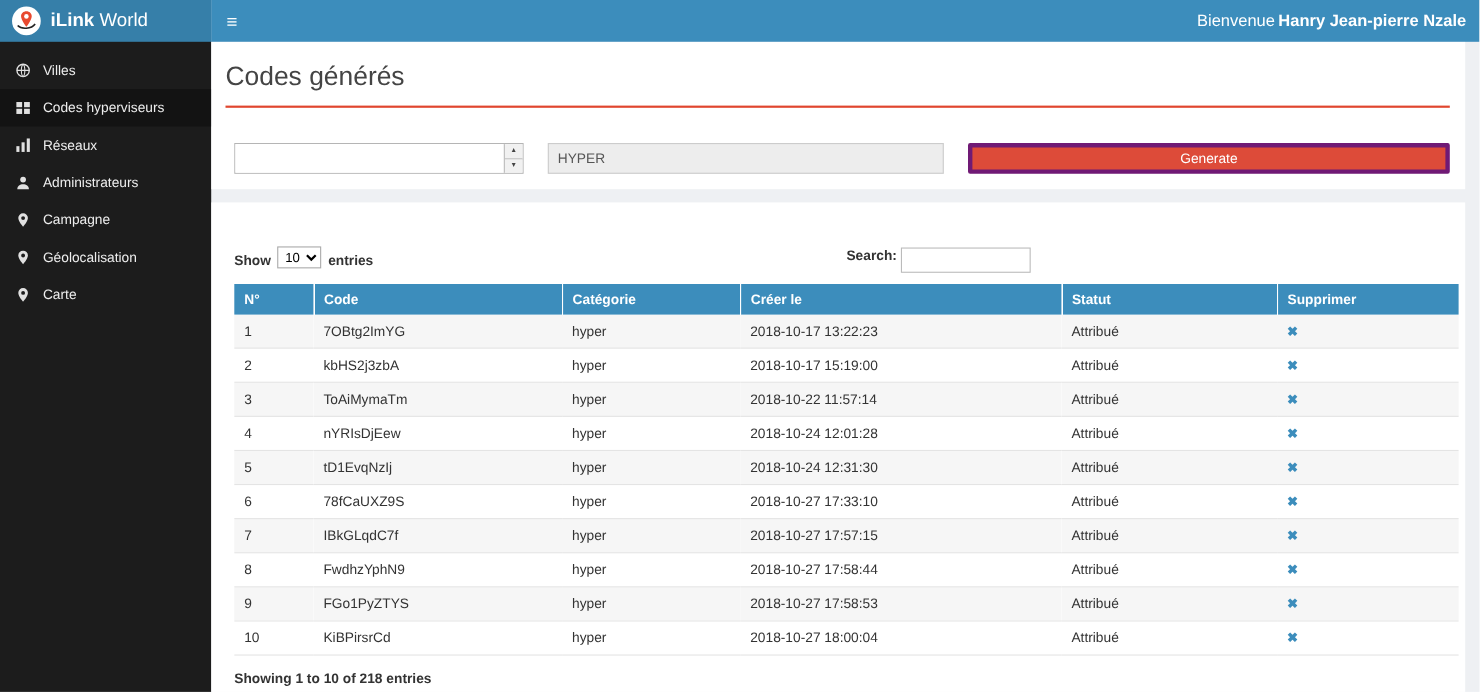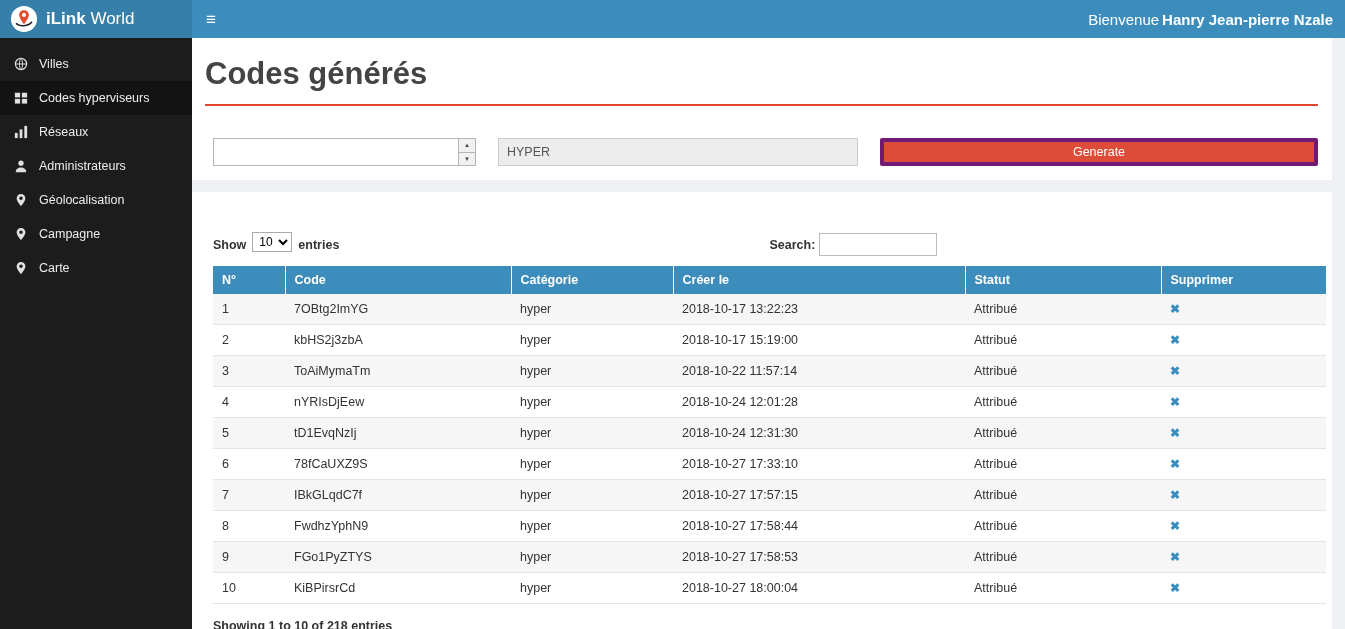--- a/index.html
+++ b/index.html
@@ -31,39 +31,39 @@
   .topbar{height:38px;background:var(--topbar);display:flex;align-items:center;justify-content:space-between;
           padding:0 12px 0 14px;color:#fff;flex-shrink:0}
   .menu-toggle{font-size:17px;cursor:pointer;line-height:1}
   .welcome{font-size:15px}
   .welcome .prefix{margin-right:3px}
   .welcome b{font-weight:700}
 
   .content{flex:1;display:flex;flex-direction:column;padding:0 13px 0 0;overflow:hidden}
   .box{background:#fff}
   .box1{padding:14px 14px 14px 13px;flex-shrink:0}
-  .page-title{margin:4px 0 12px;font-size:31px;font-weight:700;color:#444}
+  .page-title{margin:4px 0 12px;font-size:24px;font-weight:400;color:#444}
   .red-hr{border:none;border-top:2px solid #e0462f;margin:0}
   .form-row{display:flex;gap:22px;margin-top:32px;padding-left:8px}
   .num-wrap{width:263px;height:28px;border:1px solid #b5b5b5;background:#fff;display:flex}
   .num-input{flex:1;min-width:0;border:none;outline:none;padding:0 6px;font-size:13px;font-family:inherit}
   .spinner{width:17px;border-left:1px solid #b5b5b5;display:flex;flex-direction:column}
   .sp-up,.sp-down{flex:1;font-size:7px;line-height:6px;display:flex;align-items:center;justify-content:center;
                   color:#444;background:#f1f1f1;cursor:pointer}
   .sp-up{border-bottom:1px solid #b5b5b5}
   .cat-input{width:360px;height:28px;border:1px solid #ccc;background:#ededed;color:#555;
              padding:0 8px;font-size:12.5px;font-family:inherit}
   .generate-btn{flex:1;height:28px;background:var(--accent-red);border:4px solid #701a75;border-radius:2px;
                 color:#fff;font-size:12.5px;cursor:pointer;font-family:inherit}
 
   .box2{margin-top:12px;flex:1;padding:40px 6px 0 21px;overflow:hidden}
   .controls{position:relative;height:28px;font-size:12.5px;font-weight:700;color:#333}
   .show-group{display:flex;align-items:flex-end;gap:6px}
   .page-size{font-size:12px;padding:1px 2px;border:1px solid #aaa;font-family:inherit;background:#fff}
-  .search-group{position:absolute;left:50%;top:1px;display:flex;align-items:center;gap:4px}
+  .search-group{position:absolute;left:50%;top:1px;display:flex;gap:4px}
   .search-input{width:118px;height:23px;border:1px solid #bbb;font-size:12.5px;padding:0 5px;font-family:inherit}
 
   table.codes{width:100%;border-collapse:collapse;margin-top:6px;font-size:12.5px;color:#333;table-layout:fixed}
   table.codes th{background:var(--table-header-bg);color:#fff;text-align:left;font-weight:700;
                  padding:7px 9px;border-right:1px solid rgba(255,255,255,.35);cursor:pointer;
                  overflow:hidden;white-space:nowrap}
   table.codes th:last-child{border-right:none}
   table.codes td{padding:8px 9px;border-bottom:1px solid #e4e4e4;overflow:hidden;white-space:nowrap}
   table.codes tbody tr:nth-child(odd){background:#f6f6f6}
   table.codes tbody tr:nth-child(even){background:#fff}
@@ -128,29 +128,29 @@
             </svg>
           </span>
           <span class="lbl">Administrateurs</span>
         </div>
         <div class="side-item">
           <span class="icon">
             <svg viewBox="0 0 16 16" width="14" height="14">
               <path d="M8 1a5 5 0 0 0-5 5c0 3.6 5 9 5 9s5-5.4 5-9a5 5 0 0 0-5-5zm0 7a2 2 0 1 1 0-4 2 2 0 0 1 0 4z" fill="currentColor"></path>
             </svg>
           </span>
+          <span class="lbl">Campagne</span>
+        </div>
+        <div class="side-item">
+          <span class="icon">
+            <svg viewBox="0 0 16 16" width="14" height="14">
+              <path d="M8 1a5 5 0 0 0-5 5c0 3.6 5 9 5 9s5-5.4 5-9a5 5 0 0 0-5-5zm0 7a2 2 0 1 1 0-4 2 2 0 0 1 0 4z" fill="currentColor"></path>
+            </svg>
+          </span>
           <span class="lbl">Géolocalisation</span>
-        </div>
-        <div class="side-item">
-          <span class="icon">
-            <svg viewBox="0 0 16 16" width="14" height="14">
-              <path d="M8 1a5 5 0 0 0-5 5c0 3.6 5 9 5 9s5-5.4 5-9a5 5 0 0 0-5-5zm0 7a2 2 0 1 1 0-4 2 2 0 0 1 0 4z" fill="currentColor"></path>
-            </svg>
-          </span>
-          <span class="lbl">Campagne</span>
         </div>
         <div class="side-item">
           <span class="icon">
             <svg viewBox="0 0 16 16" width="14" height="14">
               <path d="M8 1a5 5 0 0 0-5 5c0 3.6 5 9 5 9s5-5.4 5-9a5 5 0 0 0-5-5zm0 7a2 2 0 1 1 0-4 2 2 0 0 1 0 4z" fill="currentColor"></path>
             </svg>
           </span>
           <span class="lbl">Carte</span>
         </div>
       </nav>

